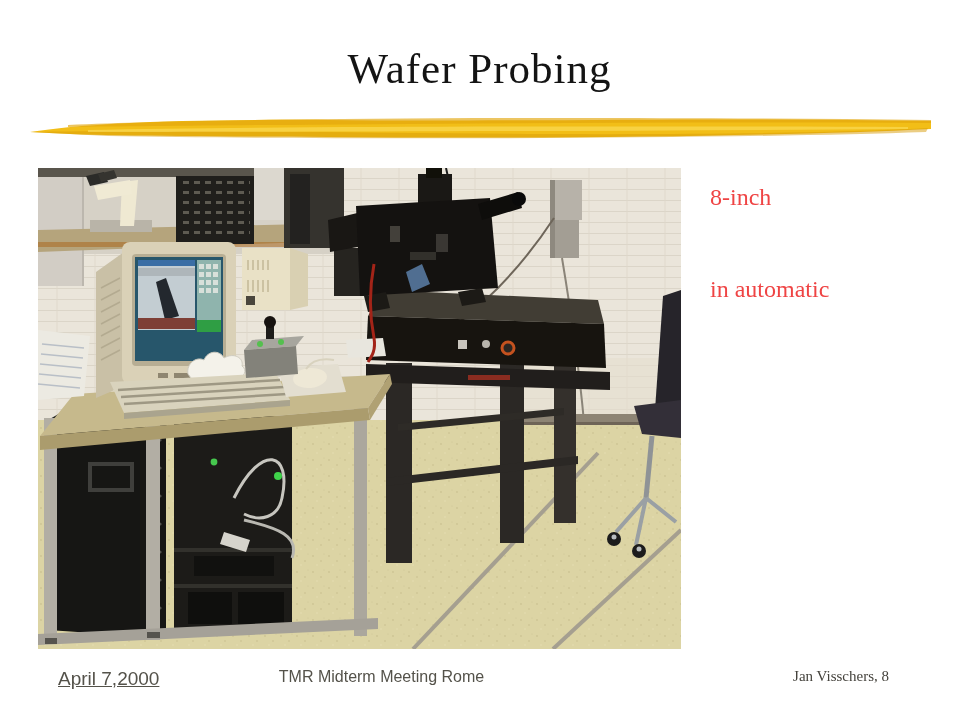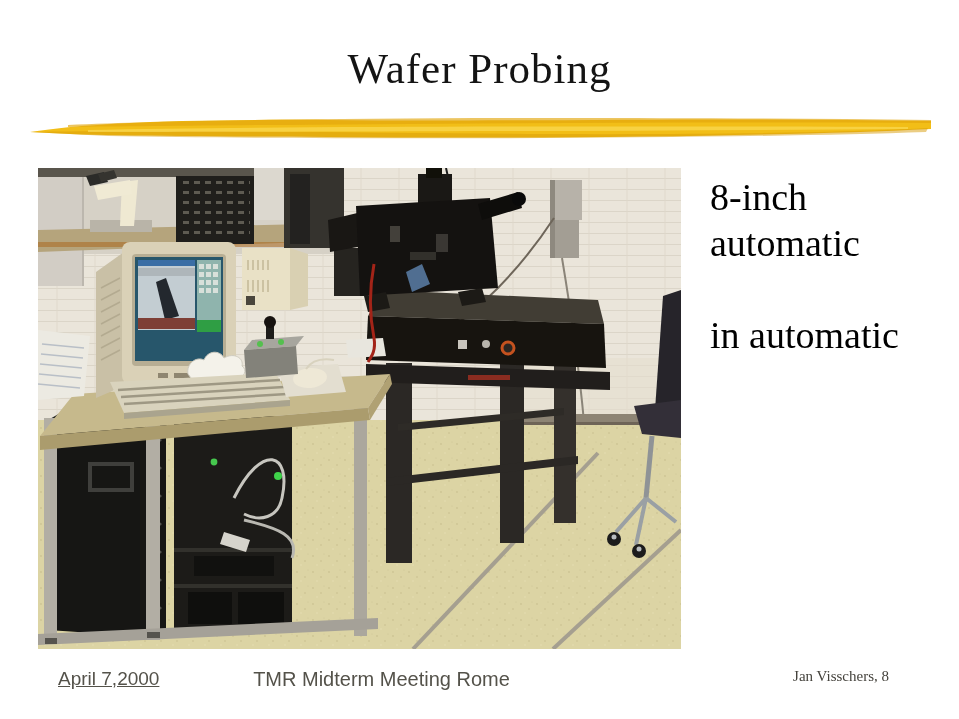--- a/index.html
+++ b/index.html
@@ -22,33 +22,33 @@
     margin:0;
   }
   .brush{position:absolute;left:28px;top:110px;width:905px;height:34px;}
   .photo{
     position:absolute;left:38px;top:168px;width:643px;height:481px;
     display:block;
   }
   .caption{
     position:absolute;left:710px;top:174px;width:246px;
     font-family:"Liberation Serif", serif;
-    font-size:38px;color:#000000;
+    font-size:24px;color:#ef4444;
   }
   .caption .line{line-height:46px;white-space:nowrap;}
   .caption .gap{height:46px;}
   .footer-date{
     position:absolute;left:58px;top:668px;
     font-family:"Liberation Sans", sans-serif;
     font-size:19px;color:#54524a;text-decoration:underline;
   }
   .footer-event{
     position:absolute;left:0;top:668px;width:763px;text-align:center;
     font-family:"Liberation Sans", sans-serif;
-    font-size:20px;color:#54524a;
+    font-size:16px;color:#54524a;
   }
   .footer-author{
     position:absolute;right:82px;top:668px;
     font-family:"Liberation Serif", serif;
     font-size:15px;color:#45433d;
   }
 </style>
 </head>
 <body>
 
@@ -285,21 +285,20 @@
       <rect x="204" y="80" width="48" height="62" fill="#e9e1c6"></rect>
       <polygon points="252,80 270,86 270,138 252,142" fill="#d9d0b2"></polygon>
       <path d="M210,92 V102 M215,92 V102 M220,92 V102 M225,92 V102 M230,92 V102
                M210,112 V124 M215,112 V124 M220,112 V124 M225,112 V124 M230,112 V124" stroke="#c2b897" stroke-width="1.5"></path>
       <rect x="208" y="128" width="9" height="9" fill="#4a463c"></rect>
     </g>
   </svg>
 
   <div class="caption">
     <div class="line">8-inch</div>
-    <div class="line">automatic</div>
     <div class="gap"></div>
     <div class="line">in automatic</div>
   </div>
 
   <div class="footer-date">April 7,2000</div>
   <div class="footer-event">TMR Midterm Meeting Rome</div>
   <div class="footer-author">Jan Visschers, 8</div>
 
 </div>
 

